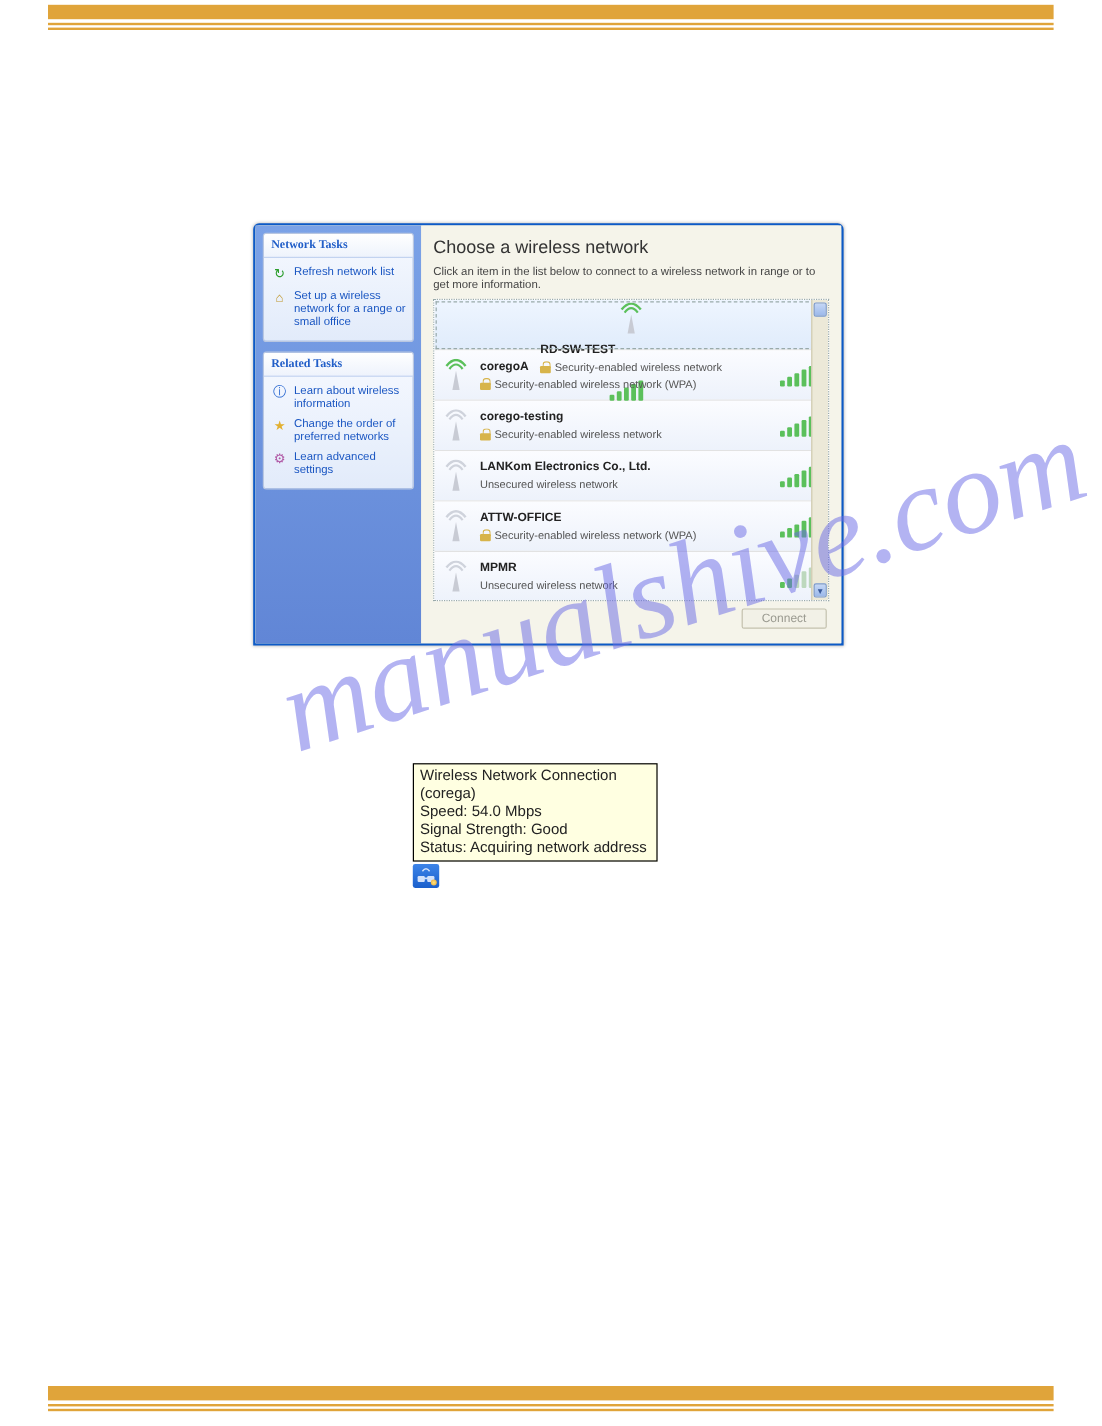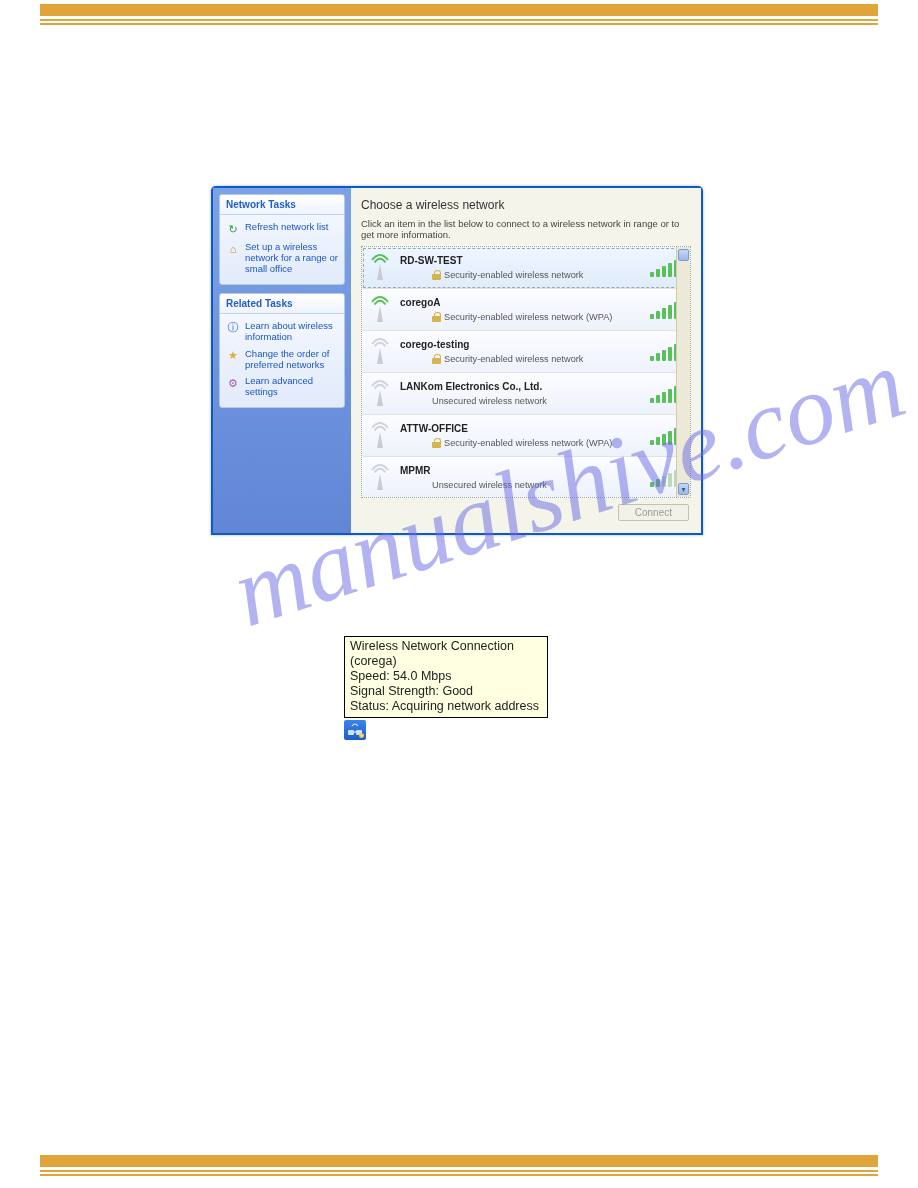--- a/index.html
+++ b/index.html
@@ -95,20 +95,21 @@
     margin-bottom: 8px;
     overflow:hidden;
   }
   .panel-hd {
     color: #215ec8;
     font-weight: bold;
     font-size: 10px;
     padding: 4px 6px;
     border-bottom: 1px solid #c2d3f0;
     background: linear-gradient(#fff,#eef3fc);
+    font-family: Liberation Serif, serif;
   }
   .panel-bd { padding: 4px 4px 6px 4px; }
   .task {
     display:flex; gap:5px; padding: 3px 2px;
     color: #1a56c2; font-size: 9.5px;
     line-height: 1.15;
     cursor: pointer;
   }
   .task .ticon {
     width: 14px; height:14px; flex:0 0 14px;
@@ -123,21 +124,21 @@
 
   
   .main {
     flex:1;
     background: #f5f4ea;
     padding: 8px 10px 8px 10px;
     position:relative;
   }
   .main-title {
     font-family: "Franklin Gothic Medium","Arial Narrow",sans-serif;
-    font-size: 12px; color:#333;
+    font-size: 15px; color:#333;
     margin: 2px 0 6px 0;font-weight:500;
   }
   .main-sub {
     font-size: 9.5px; color:#444; margin-bottom: 6px;
   }
   .netlist {
     border: 1px dotted #9aa;
     background: #fff;
     height: 252px;
     overflow:hidden;
@@ -149,34 +150,35 @@
     border-bottom: 1px solid #e2e2e2;
     background: linear-gradient(#fbfcff,#edf2fb);
     padding: 2px 4px;
     gap:6px;
     cursor:pointer;
   }
   .netrow.selected {
     outline: 1px dashed #9aa;
     outline-offset: -2px;
     background: linear-gradient(#eef5ff,#e0ecfb);
+    flex-direction: column;
   }
   .anticon {
     width: 28px; height: 30px;
     display:flex;align-items:center;justify-content:center;
   }
   .anticon svg { width:26px; height:28px; }
   .netinfo { flex:1; }
   .ssid {
     font-size: 10px; font-weight: bold; color:#222;
   }
   .sectext {
     margin-top:4px;
     font-size: 9.2px; color:#555;
-    display:flex;align-items:center;gap:3px;margin-left:32px;
+    display:flex;align-items:center;gap:3px;
   }
   .lock {
     width:9px;height:10px;
     display:inline-block;
     position:relative;
   }
   .lock::before{
     content:'';position:absolute;bottom:0;left:0;width:9px;height:6px;
     background:#d7b44a;border-radius:1px;
   }

